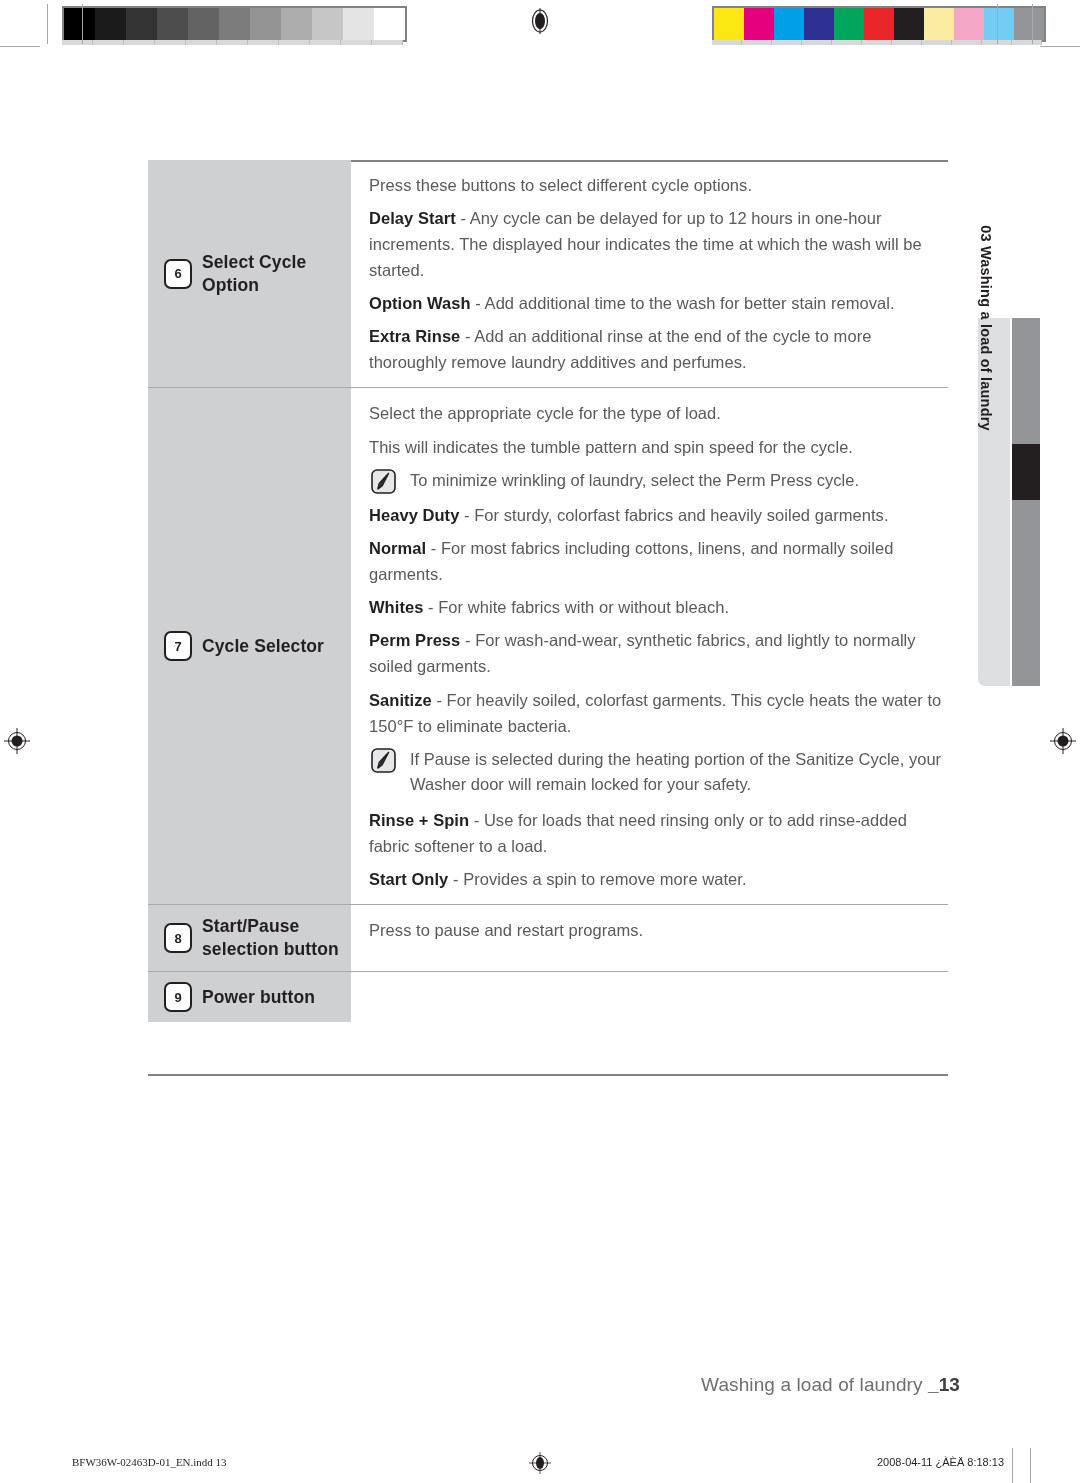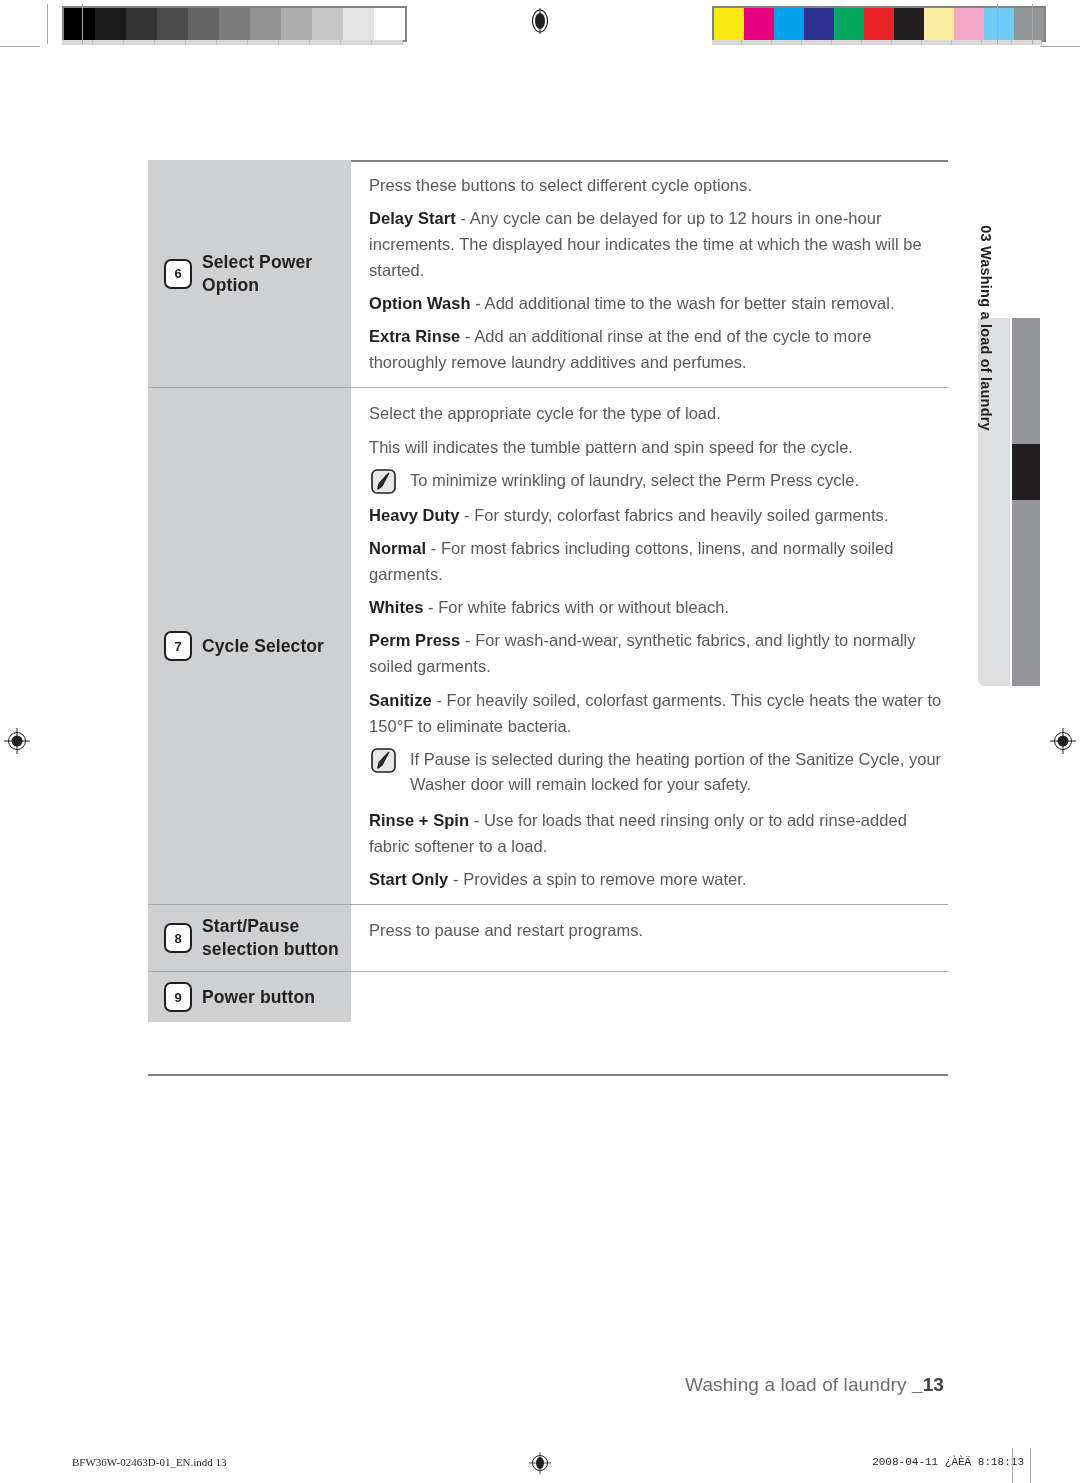--- a/index.html
+++ b/index.html
@@ -145,39 +145,39 @@
     font-weight: bold;
     color: #231f20;
     letter-spacing: 0.2px;
   }
   .sidetab .graybar { position: absolute; left: 34px; top: 0; width: 28px; height: 368px; background: #939598; }
   .sidetab .blackblock { position: absolute; left: 34px; top: 126px; width: 28px; height: 56px; background: #231f20; }
 
   
   .pagefoot {
     position: absolute;
-    right: 136px;
+    right: 120px;
     top: 1374px;
     font-size: 19px;
     color: #6d6e71;
     letter-spacing: 0.1px;
     white-space: nowrap;
   }
   .pagefoot .num { font-weight: bold; color: #404041; }
 
   
   .impofoot { position: absolute; left: 0; top: 1452px; width: 1080px; height: 30px; }
   .impofoot .left {
     position: absolute; left: 72px; top: 4px;
     font-family: "Liberation Serif", serif;
     font-size: 11px; color: #231f20; white-space: nowrap;
   }
   .impofoot .right {
-    position: absolute; right: 56px; top: 4px;
-    font-family: Liberation Mono, monospace;
+    position: absolute; right: 76px; top: 4px;
+    font-family: Liberation Sans, sans-serif;
     font-size: 11px; color: #231f20; white-space: nowrap;
   }
   .impofoot .center { position: absolute; left: 529px; top: 0px; width: 22px; height: 22px; }
 </style>
 </head>
 <body>
 
 <div class="prepress">
   <div class="bar-group gray-bars" id="gray-bars">
       <div class="swatch" style="background: rgb(0, 0, 0);"></div>
@@ -272,21 +272,21 @@
   </div>
   <div class="graybar"></div>
   <div class="blackblock"></div>
 </div>
 
 <div class="table-top-rule"></div>
 <div class="table" id="table-root">
     <div class="row">
       <div class="cell-label">
         <div class="badge">6</div>
-        <div class="label-text">Select Power Option</div>
+        <div class="label-text">Select Cycle Option</div>
       </div>
       <div class="cell-desc">
         <p class="p p-wide">Press these buttons to select different cycle options.</p>
         <p class="p p-wide"><b>Delay Start</b><span> - Any cycle can be delayed for up to 12 hours in one-hour increments. The displayed hour indicates the time at which the wash will be started.</span></p>
         <p class="p p-wide"><b>Option Wash</b><span> - Add additional time to the wash for better stain removal.</span></p>
         <p class="p p-wide"><b>Extra Rinse</b><span> - Add an additional rinse at the end of the cycle to more thoroughly remove laundry additives and perfumes.</span></p>
       </div>
     </div>
     <div class="row">
       <div class="cell-label">

